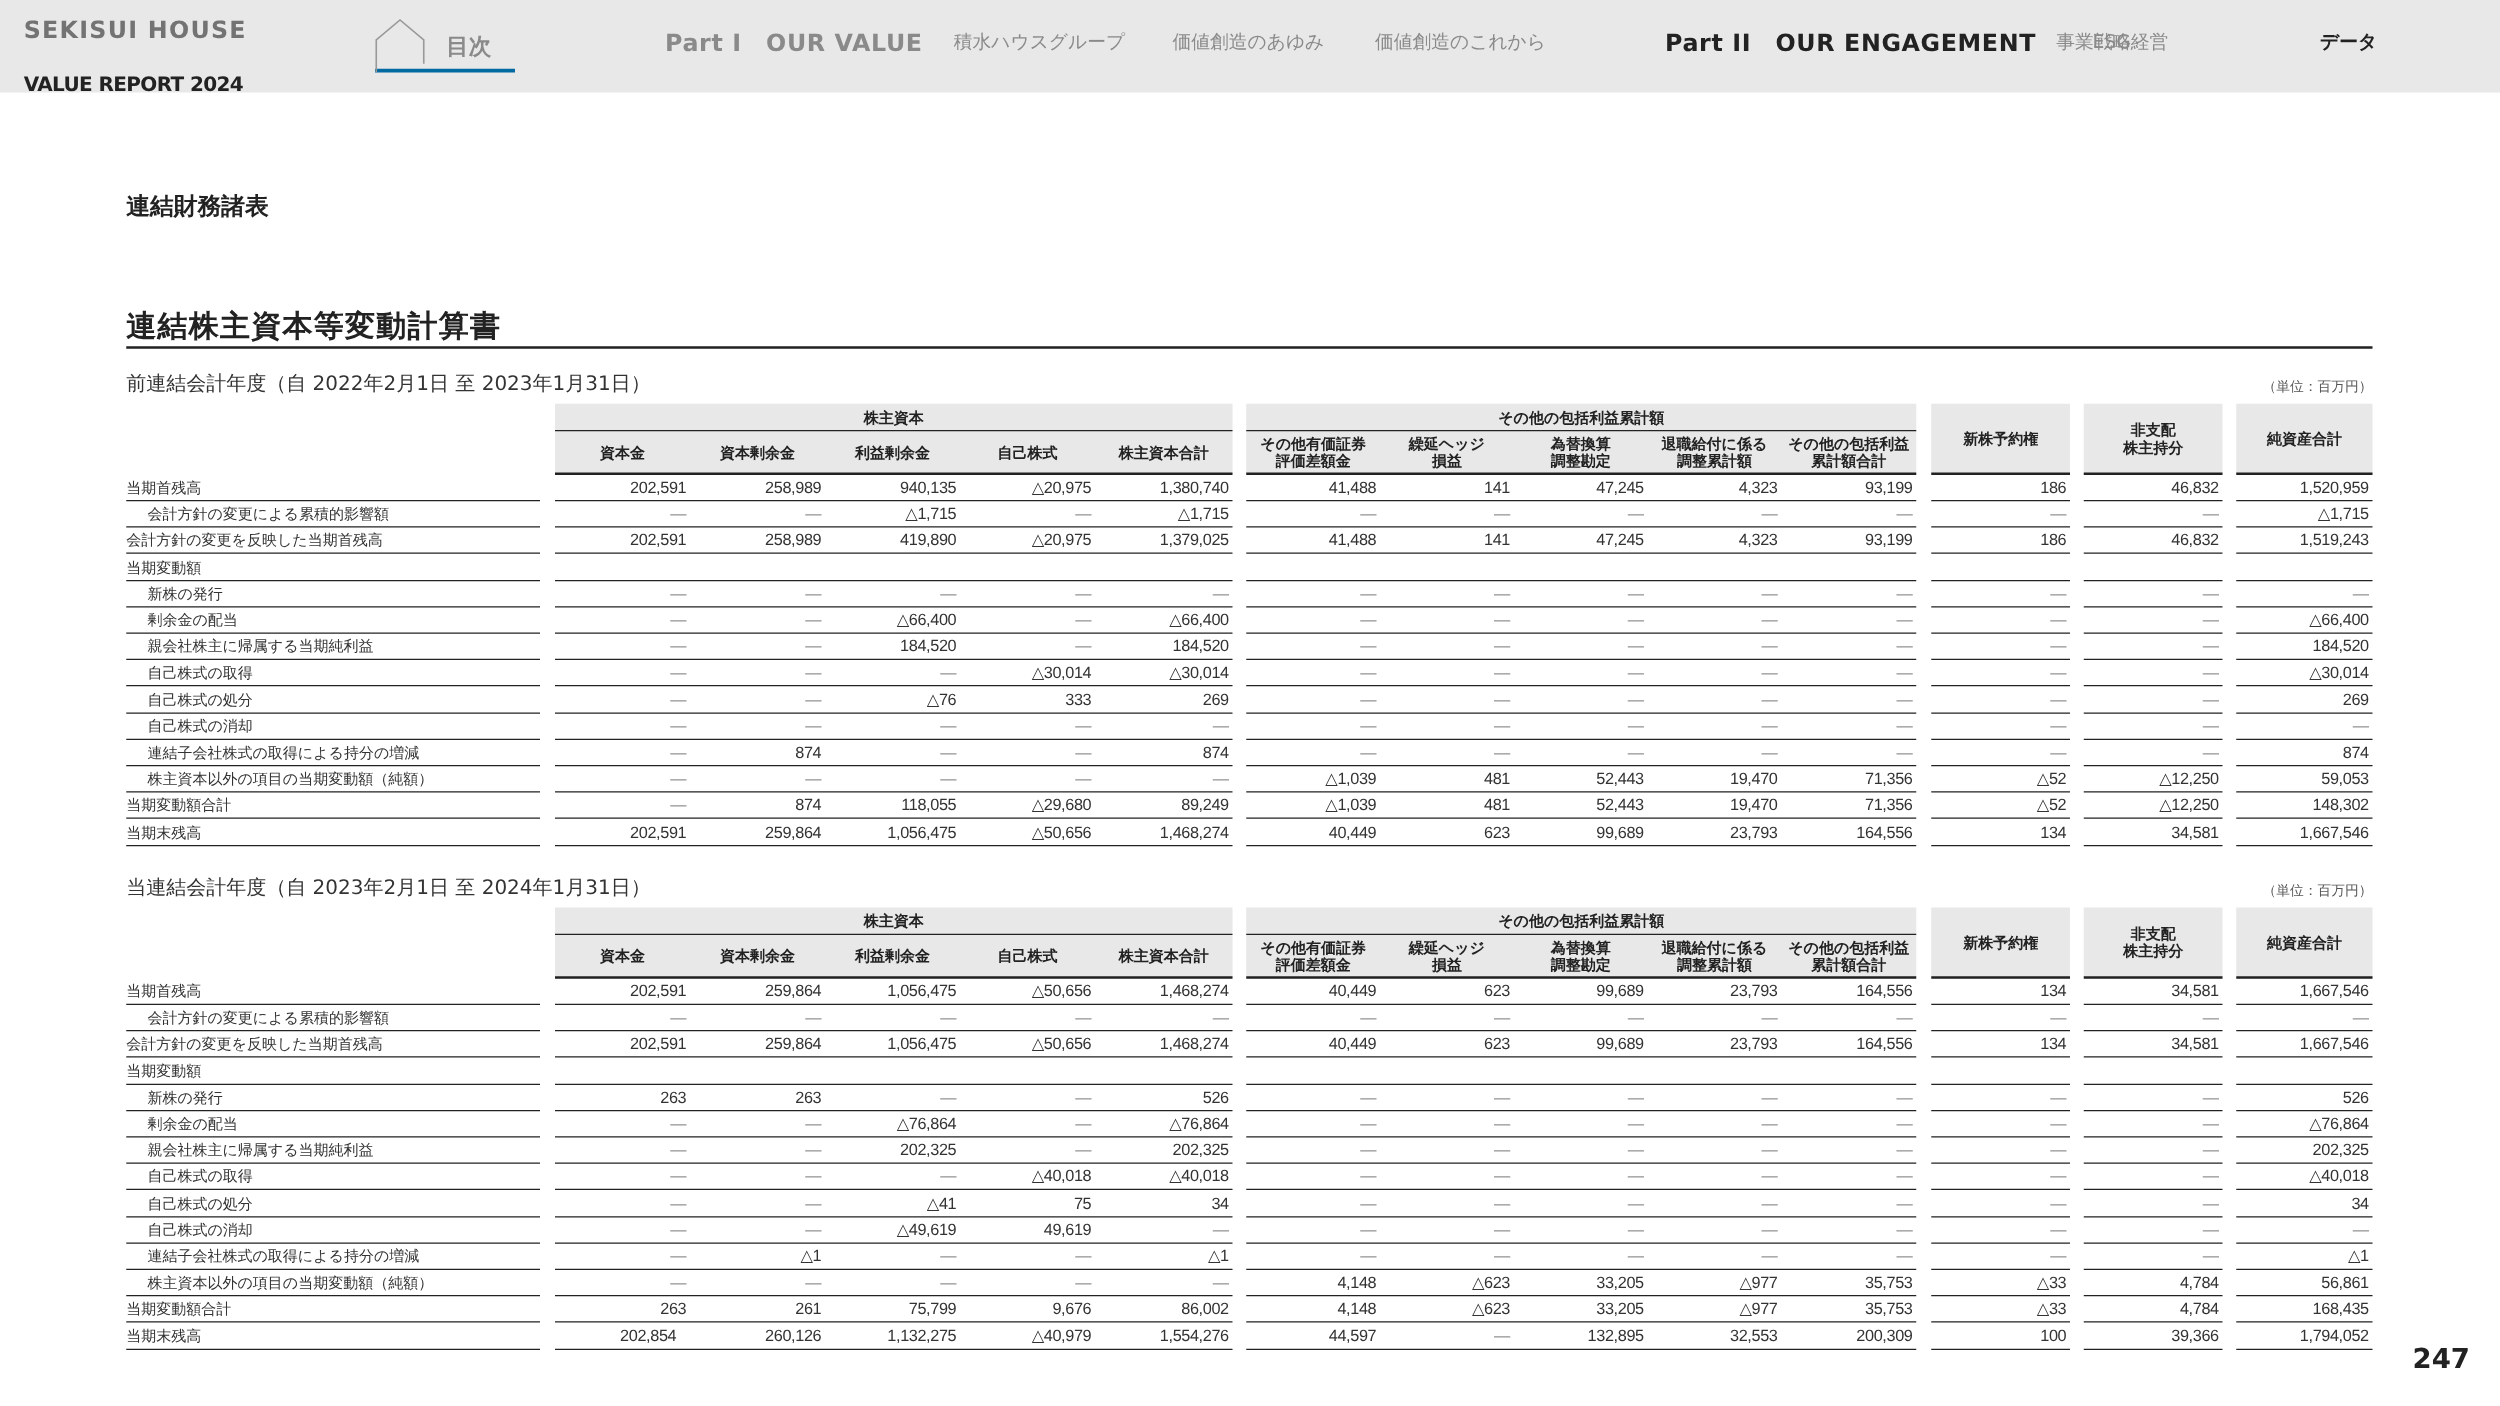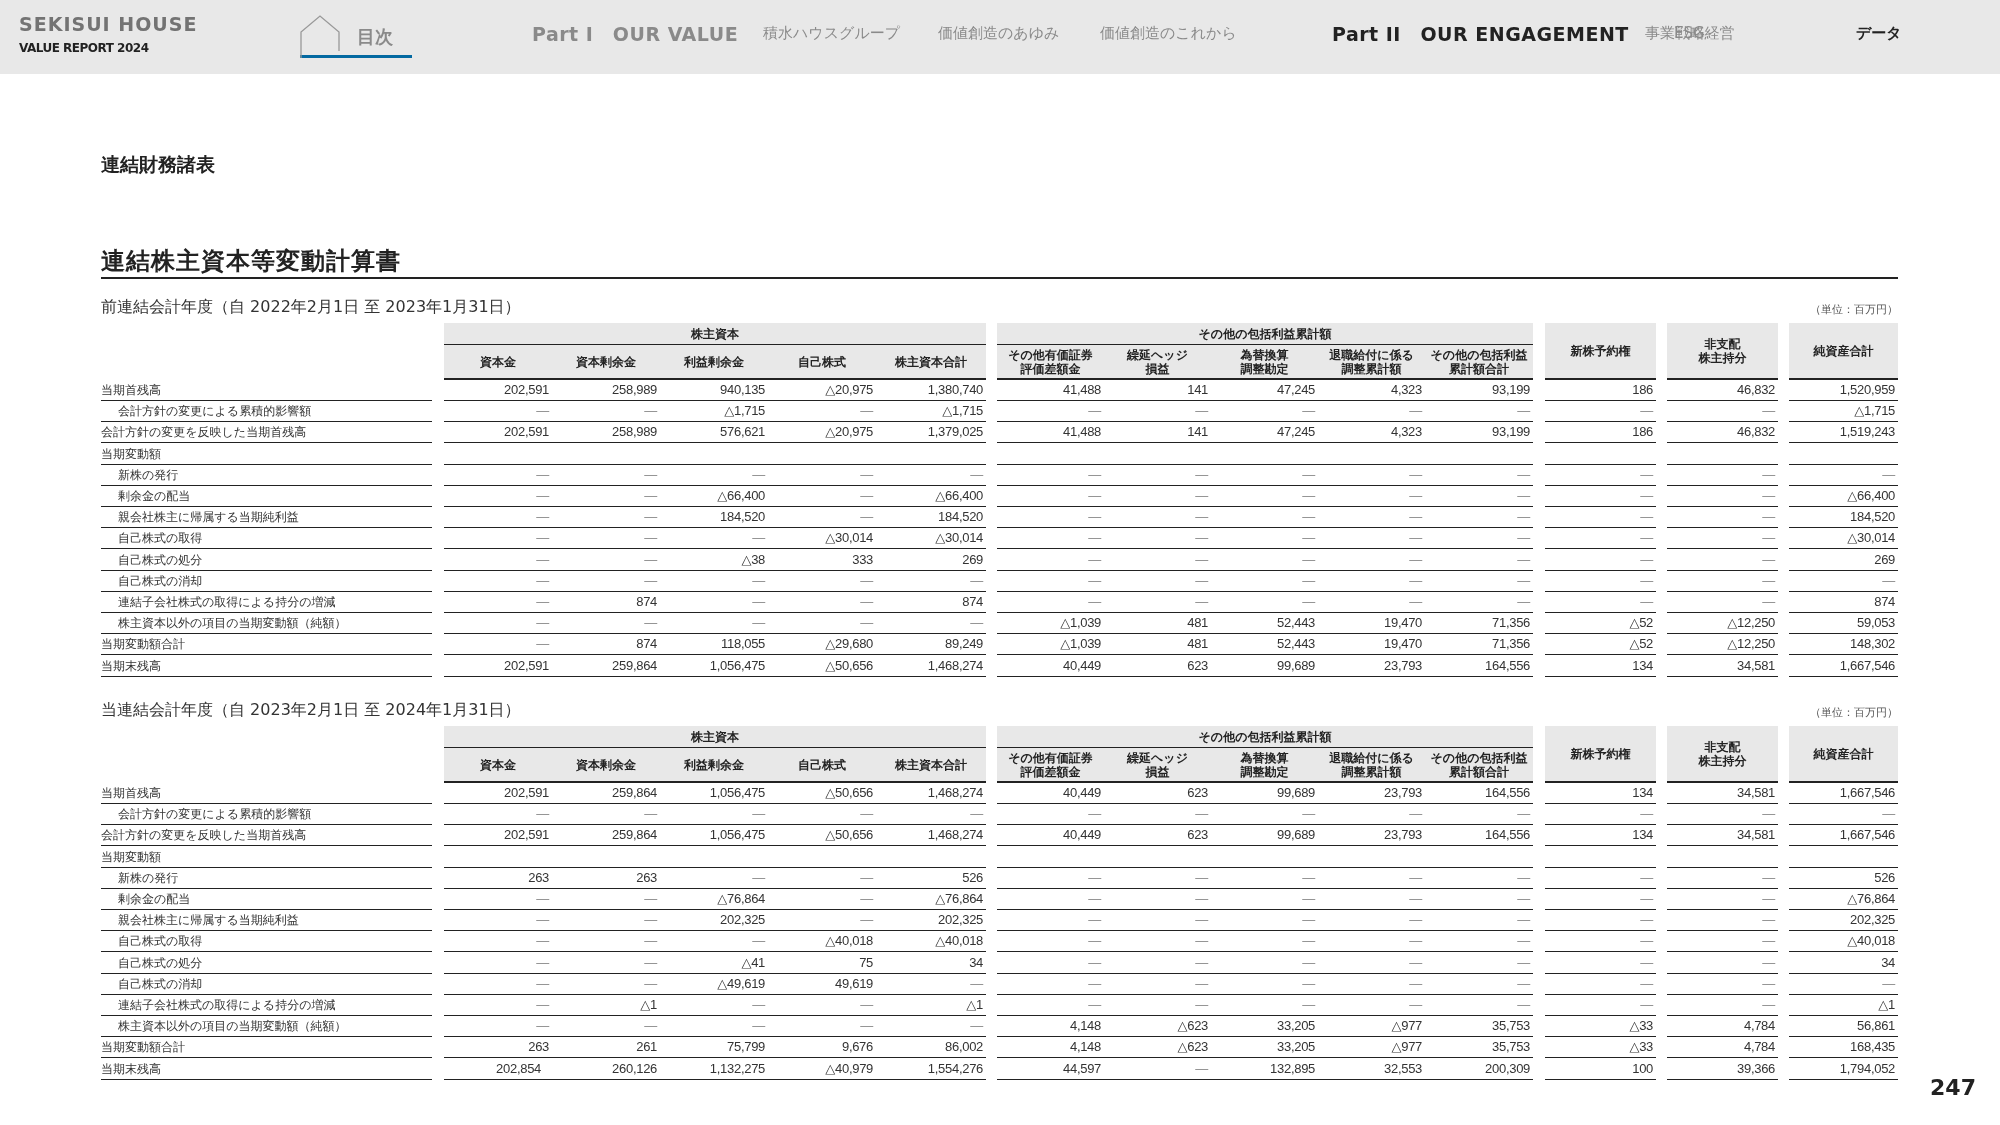--- a/index.html
+++ b/index.html
@@ -3,21 +3,21 @@
 <meta charset="utf-8">
 <style>
   * { box-sizing: border-box; margin: 0; padding: 0; }
   html, body { width: 2000px; height: 1125px; background: #ffffff; overflow: hidden; }
   body { font-family: "DejaVu Sans", "Liberation Sans", sans-serif; color: #222; position: relative; }
 
   
   .topbar { position: absolute; left: 0; top: 0; width: 2000px; height: 74px; background: #e8e8e8; }
   .brand { position: absolute; left: 19px; top: 12px; }
   .brand .l1 { font-family: "DejaVu Sans", sans-serif; font-weight: bold; font-size: 19px; letter-spacing: 1px; color: #737373; line-height: 24px; }
-  .brand .l2 { font-family: "DejaVu Sans", sans-serif; font-weight: bold; font-size: 12px; color: #222; line-height: 24px; letter-spacing: -0.5px; }
+  .brand .l2 { font-family: "DejaVu Sans", sans-serif; font-weight: bold; font-size: 16px; color: #222; line-height: 24px; letter-spacing: -0.5px; margin-top: 20px; }
   .toc { position: absolute; left: 300px; top: 15px; width: 112px; height: 43px; border-bottom: 3px solid #0369a1; cursor: pointer; }
   .toc svg { position: absolute; left: 0; top: 0; }
   .toc .lbl { position: absolute; left: 57px; top: 10px; font-size: 18px; font-weight: bold; color: #8a8a8a; }
   .nav-item { position: absolute; top: 24px; font-size: 15px; color: #8a8a8a; white-space: nowrap; cursor: pointer; }
   .nav-part { position: absolute; top: 22px; font-size: 19px; font-weight: bold; color: #8a8a8a; white-space: nowrap; letter-spacing: 0.5px; cursor: pointer; }
   .nav-part.active { color: #222; }
   .nav-item.active { color: #222; font-weight: bold; }
 
   
   .section-label { position: absolute; left: 101px; top: 152px; font-size: 19px; font-weight: bold; color: #222; }
@@ -144,21 +144,21 @@
     </div>
     <div class="row" style="top: 99.4px;">
       <div class="lbl">会計方針の変更を反映した当期首残高</div>
       <div class="cellgrp" style="left: 343px; width: 542px;"></div>
       <div class="cellgrp" style="left: 896px; width: 536px;"></div>
       <div class="cellgrp" style="left: 1444px; width: 111px;"></div>
       <div class="cellgrp" style="left: 1566px; width: 111px;"></div>
       <div class="cellgrp" style="left: 1688px; width: 109px;"></div>
       <div class="cell" style="left: 343px; width: 108px;">202,591</div>
       <div class="cell" style="left: 451px; width: 108px;">258,989</div>
-      <div class="cell" style="left: 559px; width: 108px;">576,621</div>
+      <div class="cell" style="left: 559px; width: 108px;">419,890</div>
       <div class="cell" style="left: 667px; width: 108px;">△20,975</div>
       <div class="cell" style="left: 775px; width: 110px;">1,379,025</div>
       <div class="cell" style="left: 896px; width: 107px;">41,488</div>
       <div class="cell" style="left: 1003px; width: 107px;">141</div>
       <div class="cell" style="left: 1110px; width: 107px;">47,245</div>
       <div class="cell" style="left: 1217px; width: 107px;">4,323</div>
       <div class="cell" style="left: 1324px; width: 108px;">93,199</div>
       <div class="cell" style="left: 1444px; width: 111px;">186</div>
       <div class="cell" style="left: 1566px; width: 111px;">46,832</div>
       <div class="cell" style="left: 1688px; width: 109px;">1,519,243</div>
@@ -270,21 +270,21 @@
     </div>
     <div class="row" style="top: 226.6px;">
       <div class="lbl indent">自己株式の処分</div>
       <div class="cellgrp" style="left: 343px; width: 542px;"></div>
       <div class="cellgrp" style="left: 896px; width: 536px;"></div>
       <div class="cellgrp" style="left: 1444px; width: 111px;"></div>
       <div class="cellgrp" style="left: 1566px; width: 111px;"></div>
       <div class="cellgrp" style="left: 1688px; width: 109px;"></div>
       <div class="cell" style="left: 343px; width: 108px; color: rgb(136, 136, 136);">—</div>
       <div class="cell" style="left: 451px; width: 108px; color: rgb(136, 136, 136);">—</div>
-      <div class="cell" style="left: 559px; width: 108px;">△38</div>
+      <div class="cell" style="left: 559px; width: 108px;">△76</div>
       <div class="cell" style="left: 667px; width: 108px;">333</div>
       <div class="cell" style="left: 775px; width: 110px;">269</div>
       <div class="cell" style="left: 896px; width: 107px; color: rgb(136, 136, 136);">—</div>
       <div class="cell" style="left: 1003px; width: 107px; color: rgb(136, 136, 136);">—</div>
       <div class="cell" style="left: 1110px; width: 107px; color: rgb(136, 136, 136);">—</div>
       <div class="cell" style="left: 1217px; width: 107px; color: rgb(136, 136, 136);">—</div>
       <div class="cell" style="left: 1324px; width: 108px; color: rgb(136, 136, 136);">—</div>
       <div class="cell" style="left: 1444px; width: 111px; color: rgb(136, 136, 136);">—</div>
       <div class="cell" style="left: 1566px; width: 111px; color: rgb(136, 136, 136);">—</div>
       <div class="cell" style="left: 1688px; width: 109px;">269</div>

